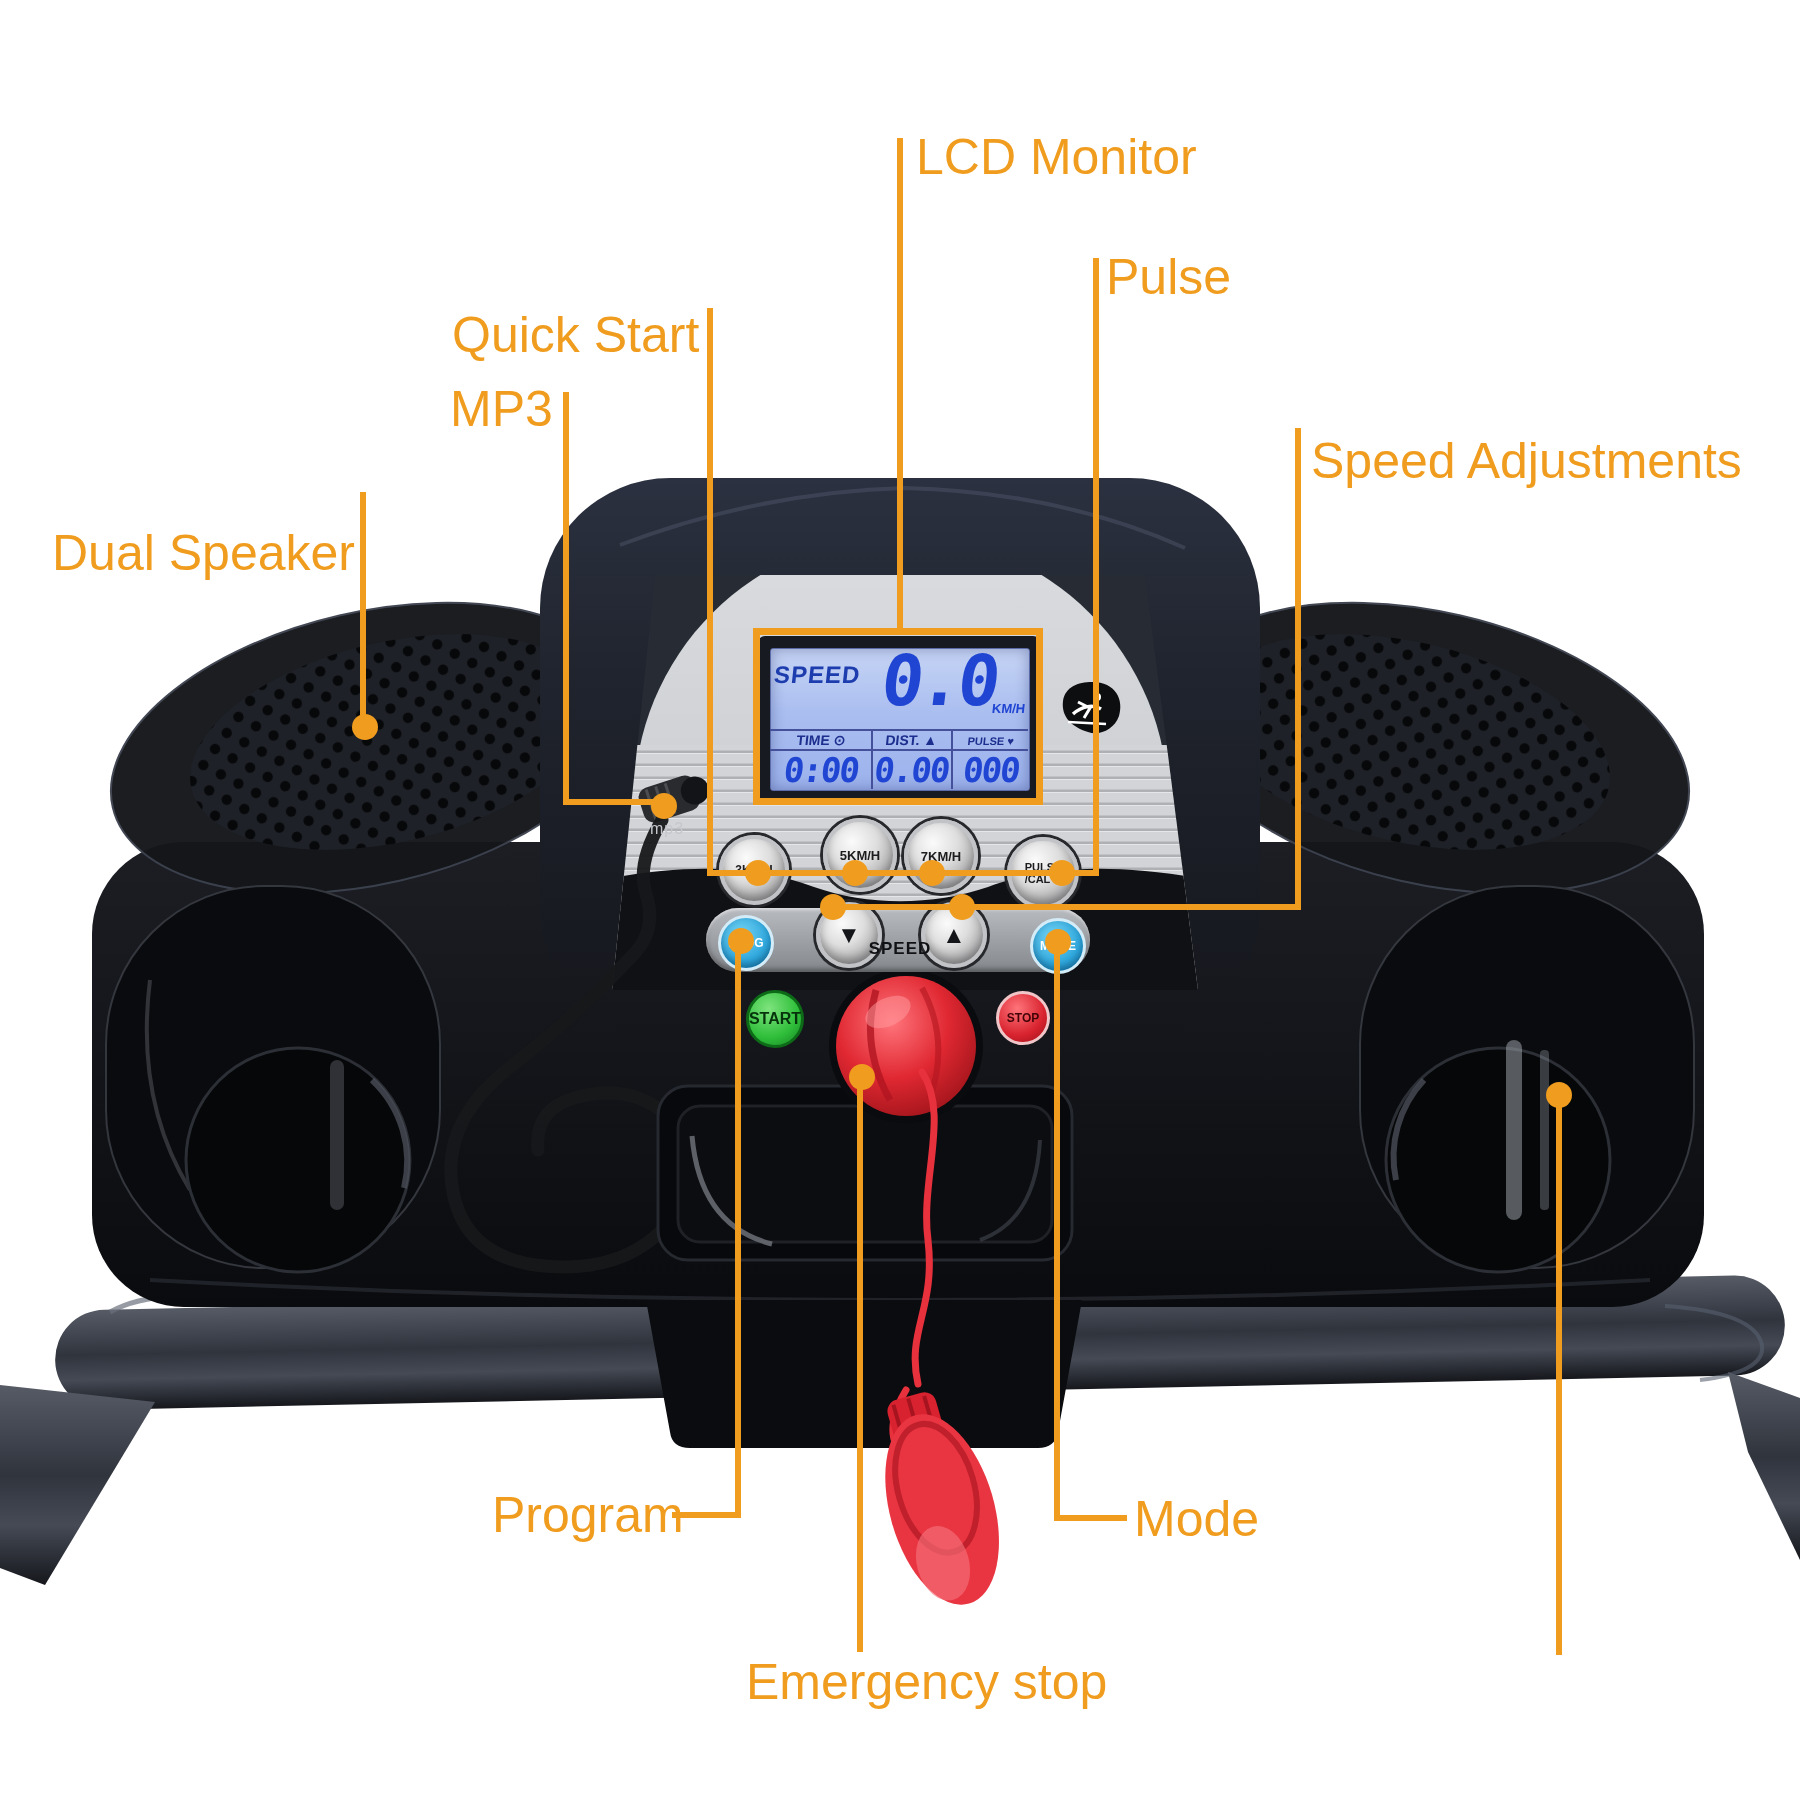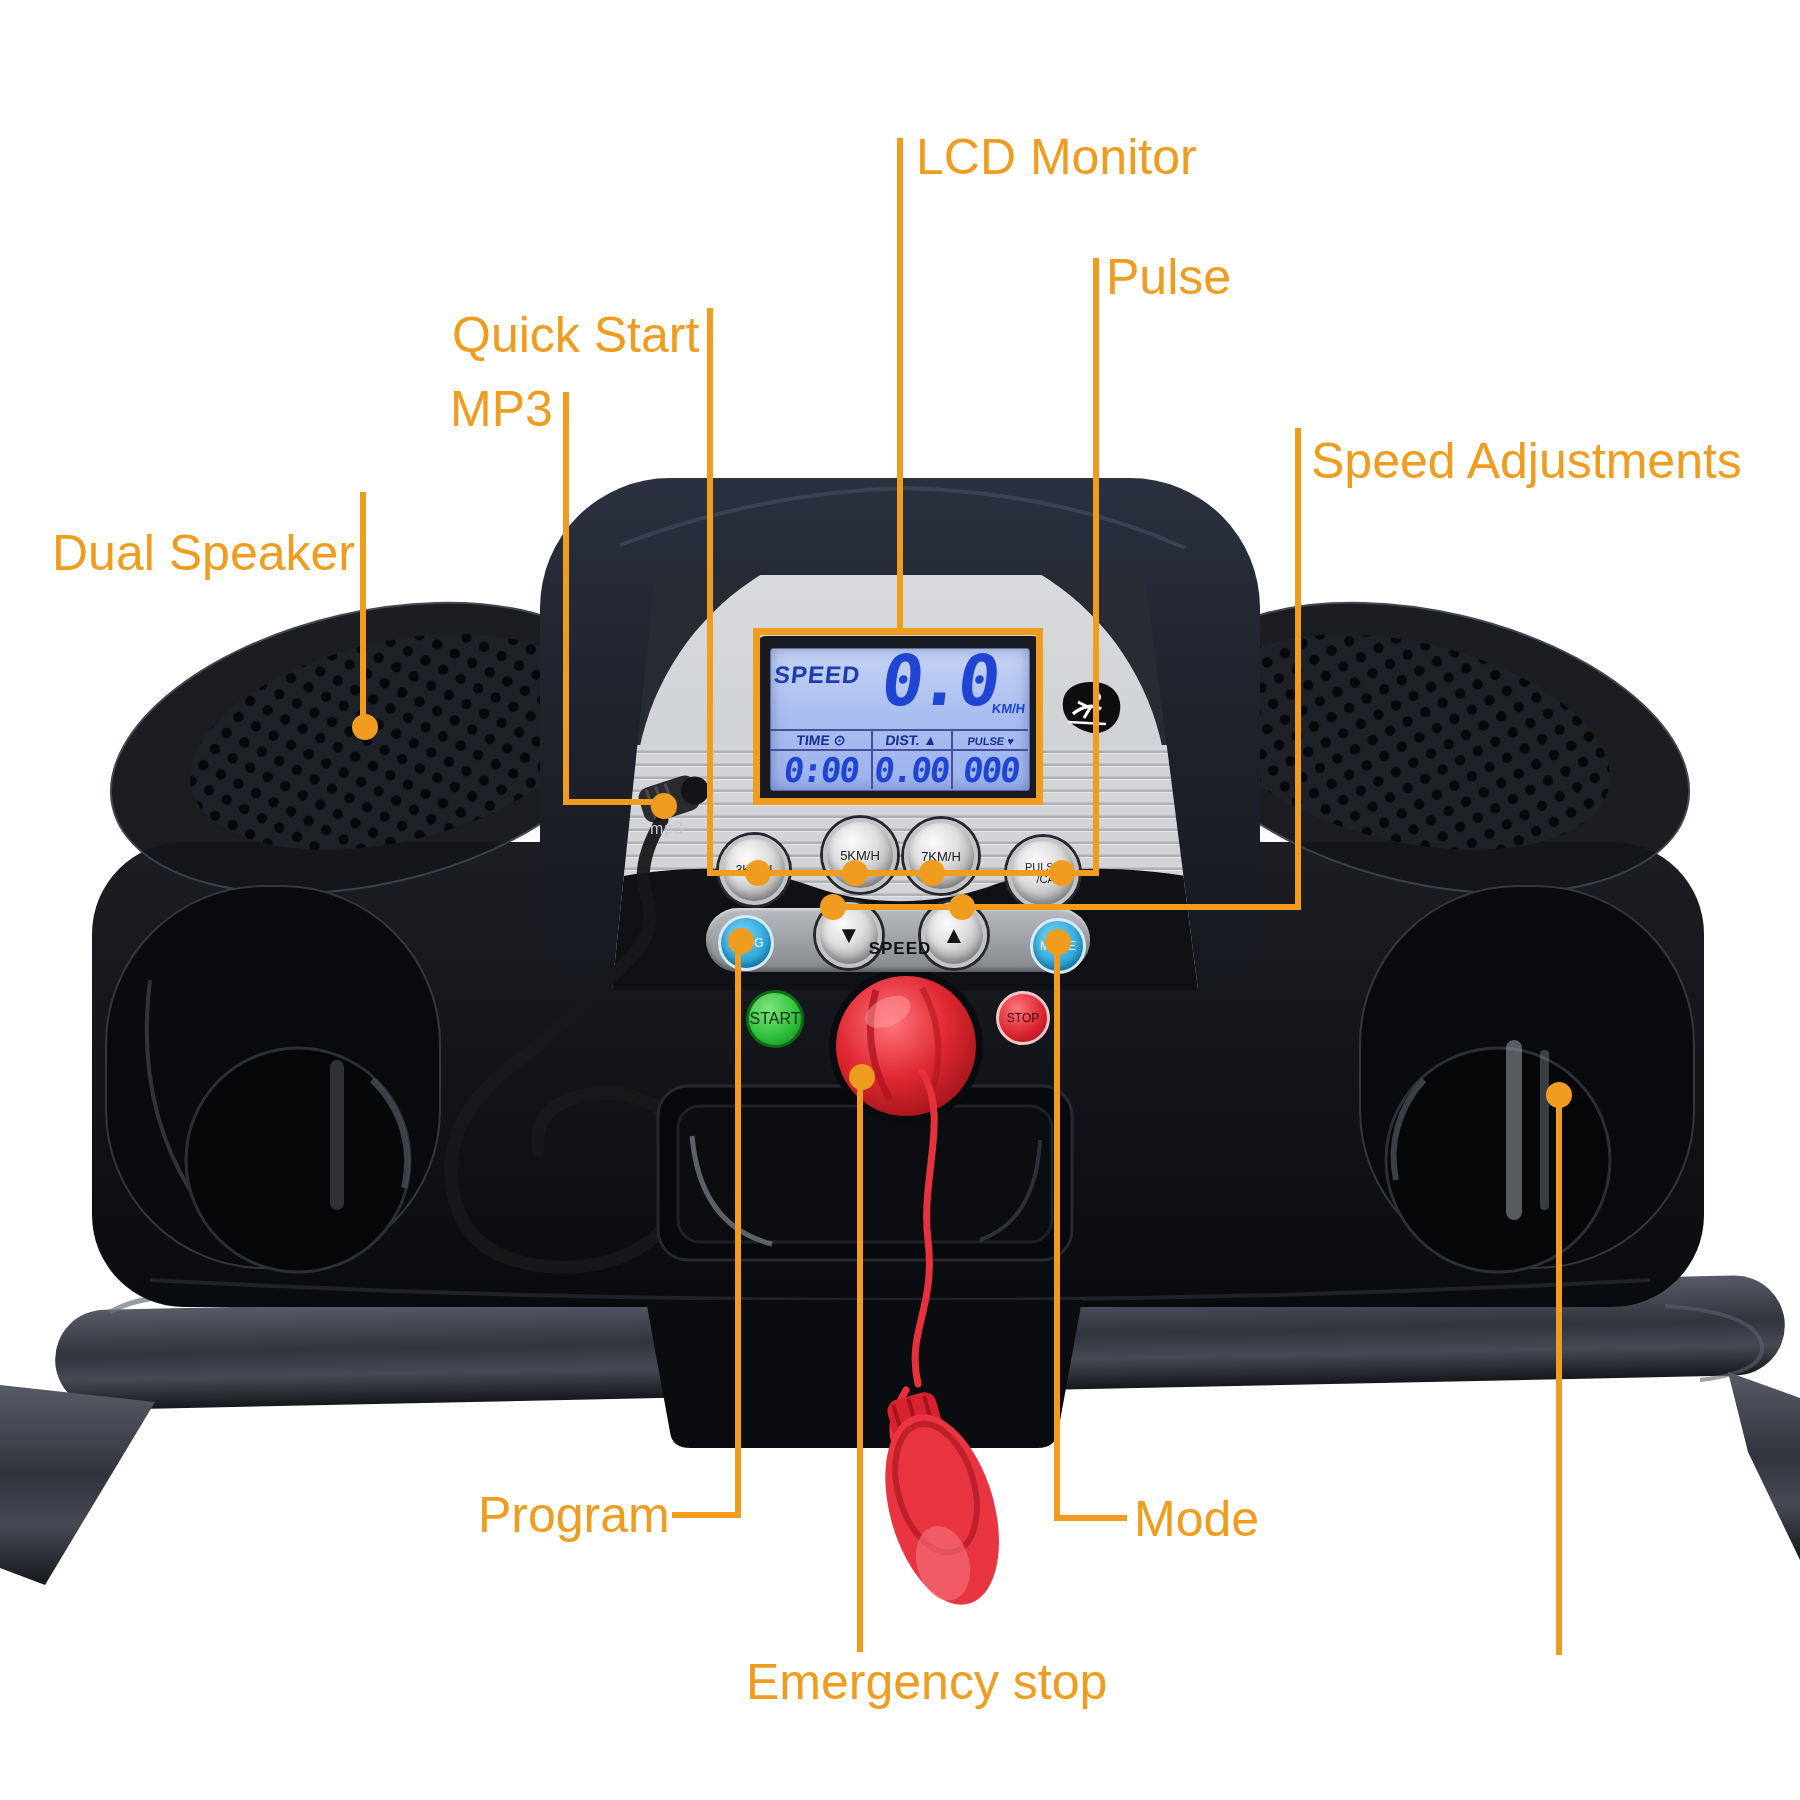--- a/index.html
+++ b/index.html
@@ -28,21 +28,21 @@
   .h2{left:873px;width:77px;}
   .h3{left:953px;width:76px;font-size:11px;padding-top:3px;}
   .lcd-col-v{position:absolute;top:750px;font-size:34px;font-weight:bold;color:#2045d2;
       font-family:"DejaVu Sans Mono",monospace;transform:skewX(-7deg);text-align:center;letter-spacing:-2px;}
   .v1{left:772px;width:98px;}
   .v2{left:873px;width:77px;}
   .v3{left:953px;width:76px;}
 
   
   .btn{position:absolute;border-radius:50%;display:flex;align-items:center;justify-content:center;
-      text-align:right;font-weight:normal;}
+      text-align:left;font-weight:bold;}
   .btn-silver{background:radial-gradient(circle at 38% 30%,#fbfbfb 0%,#dedede 40%,#ababad 75%,#8e8f92 100%);
       border:4px solid #c2c3c6;box-shadow:0 0 0 3px #27282b, inset 0 -5px 9px rgba(0,0,0,.28);color:#1c1c1e;}
   .btn-blue{background:radial-gradient(circle at 40% 33%,#74d2f3 0%,#2fa8dd 60%,#1583b8 100%);
       border:3px solid #d4ecf8;color:#ffffff;box-shadow:inset 0 -4px 7px rgba(0,30,60,.35);}
   .b3{left:719px;top:835px;width:62px;height:62px;font-size:12px;}
   .b5{left:823px;top:818px;width:66px;height:66px;font-size:13px;}
   .b7{left:904px;top:819px;width:66px;height:66px;font-size:13px;}
   .bpc{left:1007px;top:837px;width:64px;height:64px;font-size:11px;line-height:12px;}
   .bdown{left:816px;top:902px;width:58px;height:58px;font-size:24px;color:#141519;}
   .bup{left:921px;top:902px;width:58px;height:58px;font-size:24px;color:#141519;}
@@ -90,21 +90,21 @@
   .l-pulse{left:1106px;top:250px;}
   .ln-pulse{left:1093px;top:258px;width:6px;height:616px;}
   .dt-pulse{left:1049px;top:860px;}
 
   .l-speedadj{left:1311px;top:434px;}
   .ln-sav{left:1295px;top:428px;width:6px;height:479px;}
   .ln-sah{left:828px;top:904px;width:473px;height:6px;}
   .dt-sa1{left:820px;top:894px;}
   .dt-sa2{left:949px;top:894px;}
 
-  .l-program{left:478px;top:1488px;}
+  .l-program{left:492px;top:1488px;}
   .ln-prh{left:672px;top:1512px;width:69px;height:6px;}
   .ln-prv{left:735px;top:944px;width:6px;height:574px;}
   .dt-pr{left:728px;top:928px;}
 
   .l-mode{left:1134px;top:1492px;}
   .ln-moh{left:1057px;top:1515px;width:70px;height:6px;}
   .ln-mov{left:1054px;top:944px;width:6px;height:577px;}
   .dt-mo{left:1045px;top:929px;}
 
   .l-emerg{left:746px;top:1655px;}

